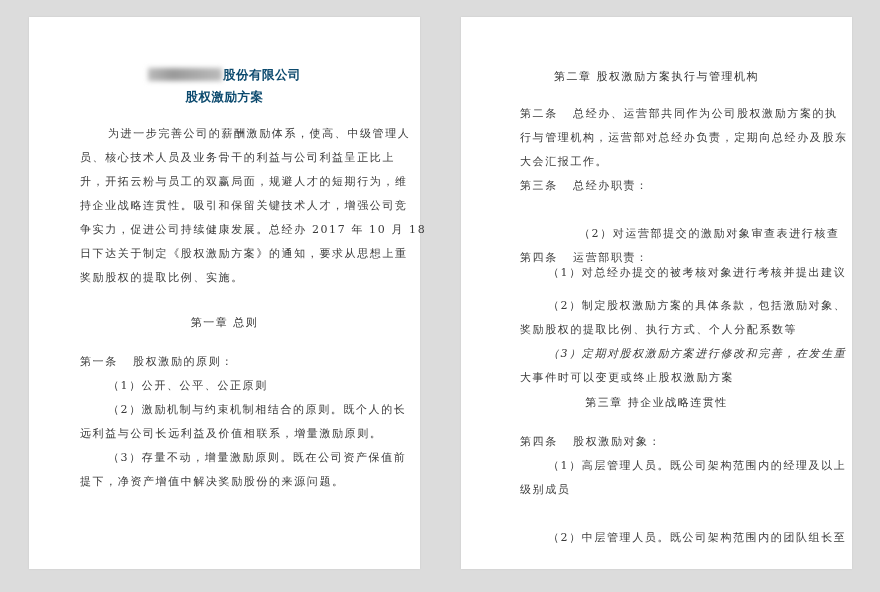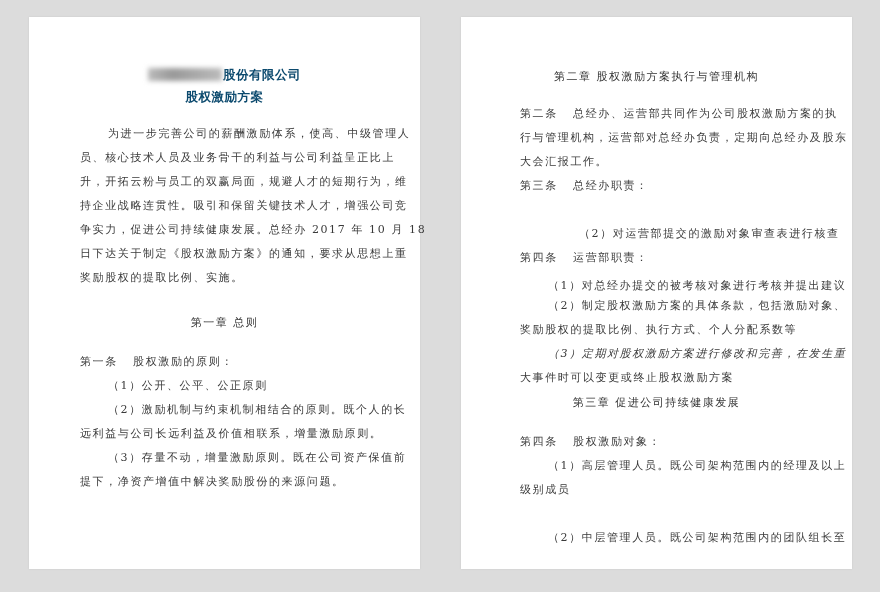--- a/index.html
+++ b/index.html
@@ -73,27 +73,27 @@
   <div class="line" style="left:59px; top:162px;">
     <span class="art-label">第三条</span>
     <span>总经办职责：</span>
   </div>
   <div class="line" style="left:87px; top:210px;margin-left:31px;">（2）对运营部提交的激励对象审查表进行核查</div>
 
   <div class="line" style="left:59px; top:234px;">
     <span class="art-label">第四条</span>
     <span>运营部职责：</span>
   </div>
-  <div class="line" style="left:87px; top:262px;">（1）对总经办提交的被考核对象进行考核并提出建议</div>
+  <div class="line" style="left:87px; top:249px;">（1）对总经办提交的被考核对象进行考核并提出建议</div>
   <div class="line" style="left:87px; top:282px;">（2）制定股权激励方案的具体条款，包括激励对象、</div>
   <div class="line" style="left:59px; top:306px;">奖励股权的提取比例、执行方式、个人分配系数等</div>
   <div class="line" style="left:87px; top:330px;font-style:italic;">（3）定期对股权激励方案进行修改和完善，在发生重</div>
   <div class="line" style="left:59px; top:354px;">大事件时可以变更或终止股权激励方案</div>
 
-  <div class="chapter" style="top:378px;">第三章  促进公司持续健康发展</div>
+  <div class="chapter" style="top:378px;">第三章  持企业战略连贯性</div>
 
   <div class="line" style="left:59px; top:418px;">
     <span class="art-label">第四条</span>
     <span>股权激励对象：</span>
   </div>
   <div class="line" style="left:87px; top:442px;">（1）高层管理人员。既公司架构范围内的经理及以上</div>
   <div class="line" style="left:59px; top:466px;">级别成员</div>
   <div class="line" style="left:87px; top:514px;">（2）中层管理人员。既公司架构范围内的团队组长至</div>
 </div>
 

